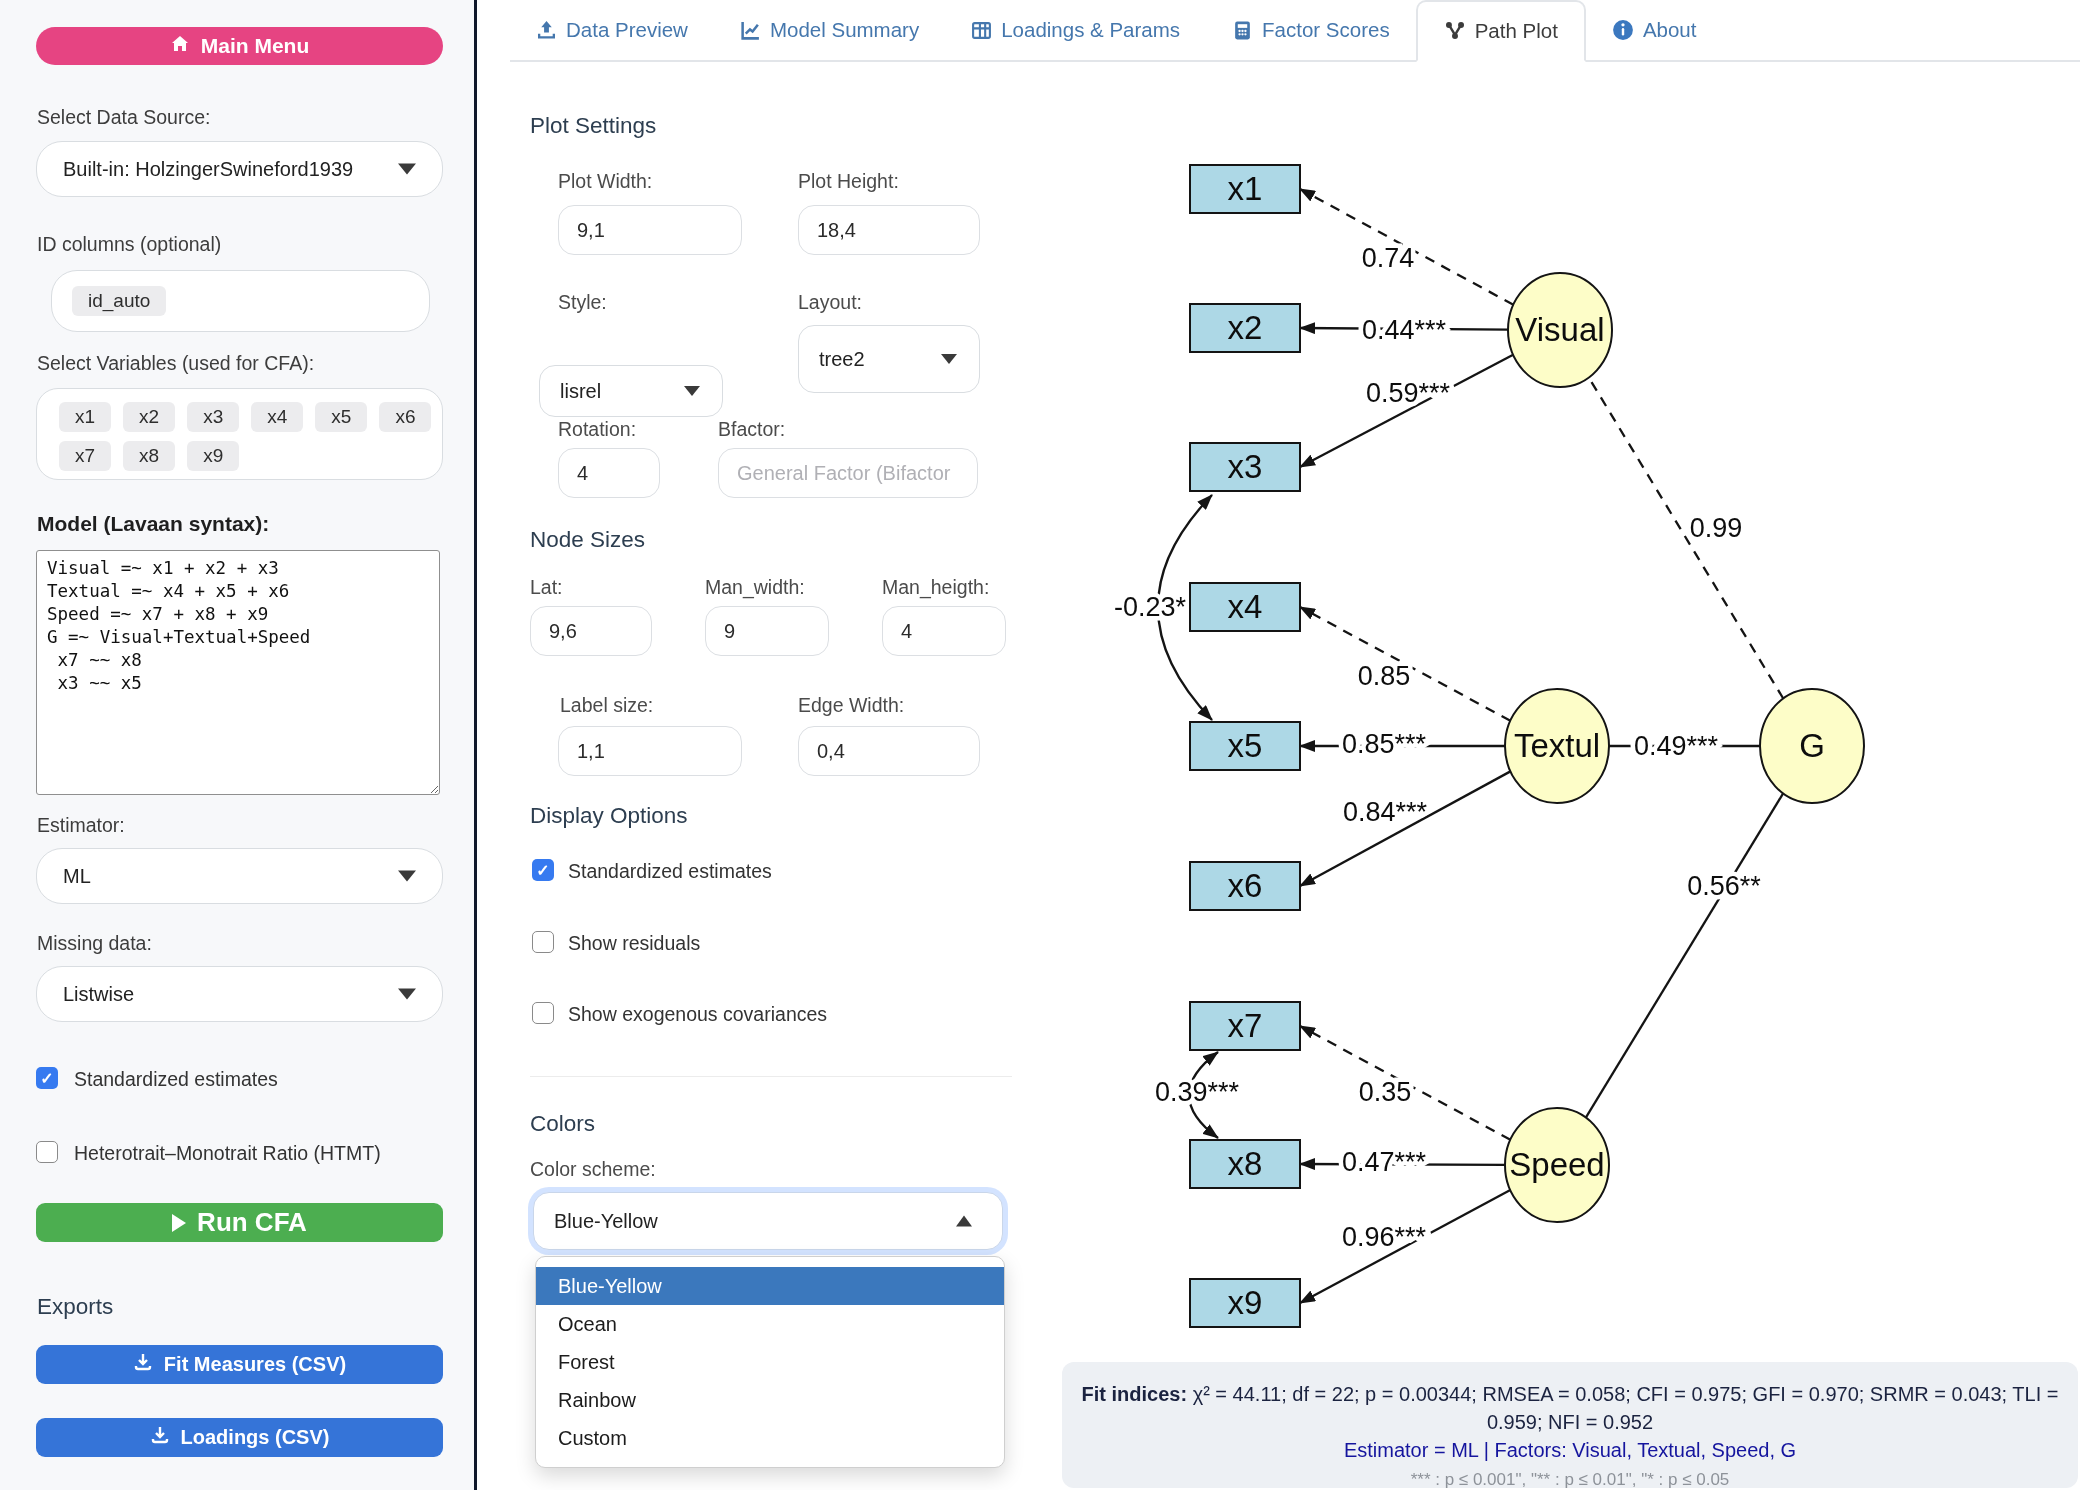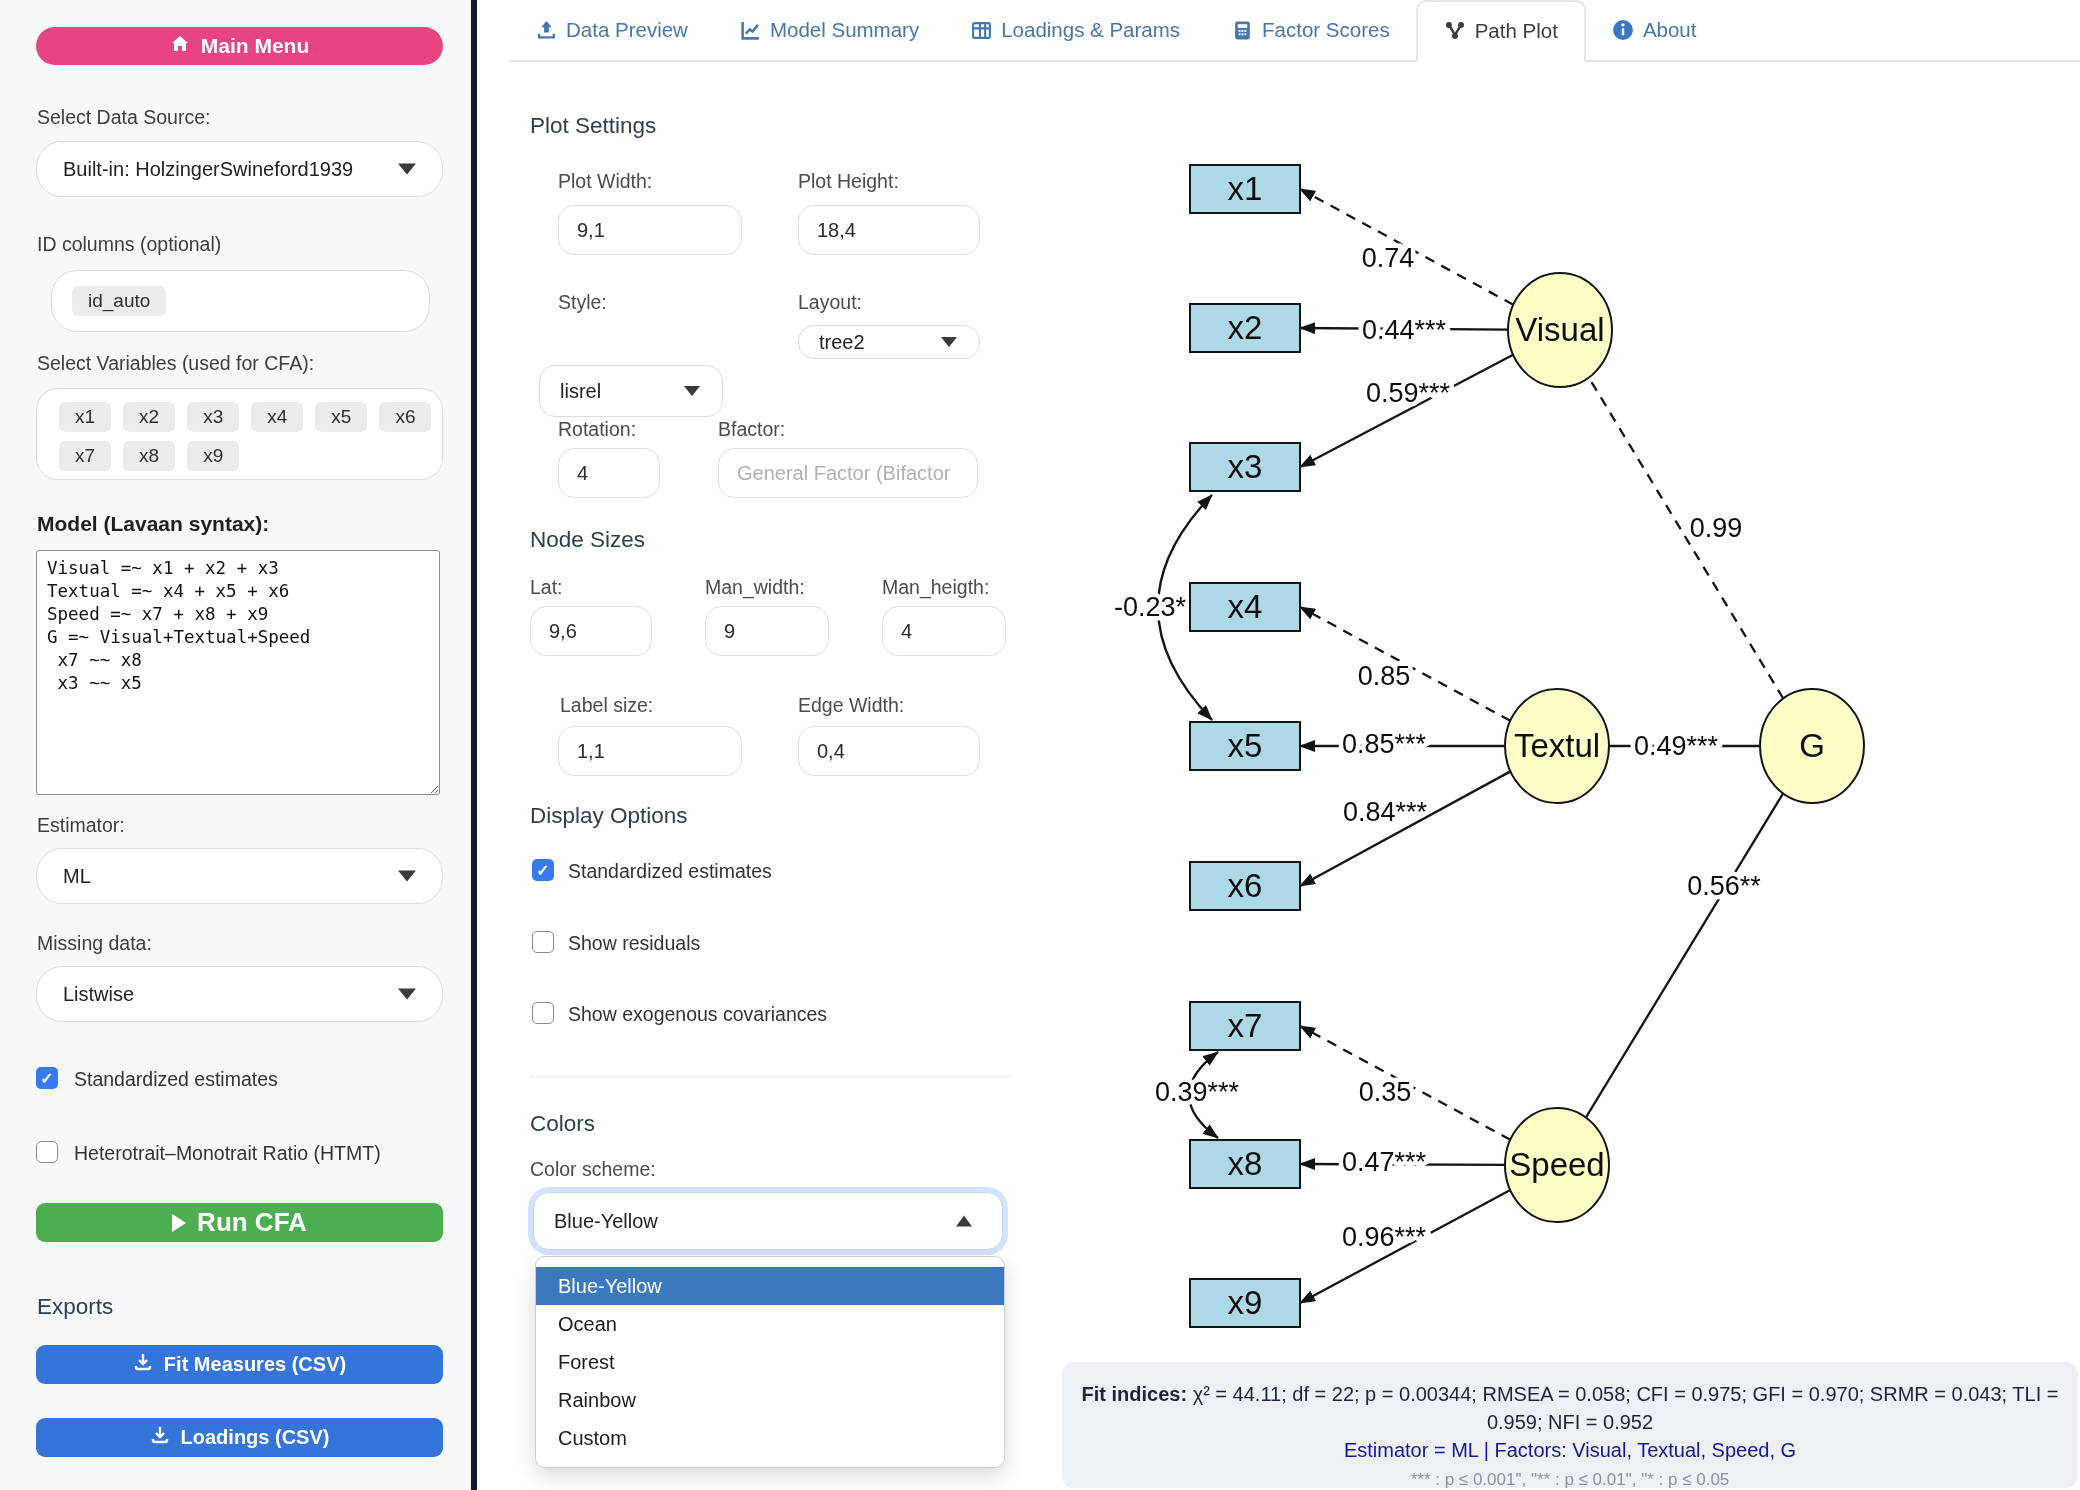--- a/index.html
+++ b/index.html
@@ -2,21 +2,21 @@
 <html><head>
 <meta charset="utf-8">
 <style>
   html,body{margin:0;padding:0;}
   body{
     width:2080px;height:1490px;position:relative;overflow:hidden;
     background:#ffffff;font-family:"Liberation Sans",sans-serif;color:#333;
   }
   .abs{position:absolute;}
   
-  #sidebar{position:absolute;left:0;top:0;width:477px;height:1490px;background:#f7f8fa;border-right:6px solid #0f172a;box-sizing:border-box;}
+  #sidebar{position:absolute;left:0;top:0;width:477px;height:1490px;background:#f7f8fa;border-right:3px solid #0f172a;box-sizing:border-box;}
   .side-label{position:absolute;font-size:19.5px;color:#3d3d3d;}
   .side-label.bold{font-weight:bold;font-size:21px;color:#1f1f1f;}
   .btn{display:flex;align-items:center;justify-content:center;gap:11px;color:#fff;font-weight:bold;cursor:pointer;box-sizing:border-box;}
   #main-menu-btn{left:36px;top:27px;width:407px;height:38px;border-radius:19px;background:#e64482;font-size:21px;}
   #run-cfa-btn{left:36px;top:1203px;width:407px;height:39px;border-radius:9px;background:#4cae50;font-size:26px;}
   .export-btn{width:407px;height:39px;border-radius:9px;background:#3574d8;font-size:20px;}
   #fit-csv-btn{left:36px;top:1345px;}
   #loadings-csv-btn{left:36px;top:1418px;}
   .select{position:absolute;background:#fff;border:1px solid #d9dde1;border-radius:26px;display:flex;align-items:center;box-sizing:border-box;cursor:pointer;}
   .select .sel-text{padding-left:26px;font-size:20px;color:#222;white-space:nowrap;}
@@ -217,21 +217,21 @@
 <input class="tinput" style="left: 558px; top: 205px; width: 184px; height: 50px;" value="9,1">
 <div class="set-label" style="left:798px;top:170px;">Plot Height:</div>
 <input class="tinput" style="left: 798px; top: 205px; width: 182px; height: 50px;" value="18,4">
 
 <div class="set-label" style="left:558px;top:291px;">Style:</div>
 <div class="select mselect" style="left:539px;top:325px;width:184px;height:52px;margin-top:40px;">
   <span class="sel-text">lisrel</span>
   <span class="caret"></span>
 </div>
 <div class="set-label" style="left:798px;top:291px;">Layout:</div>
-<div class="select mselect" style="left:798px;top:325px;width:182px;height:34px;">
+<div class="select mselect" style="left:798px;top:325px;width:182px;height:68px;">
   <span class="sel-text">tree2</span>
   <span class="caret"></span>
 </div>
 
 <div class="set-label" style="left:558px;top:418px;">Rotation:</div>
 <input class="tinput" style="left: 558px; top: 448px; width: 102px; height: 50px;" value="4">
 <div class="set-label" style="left:718px;top:418px;">Bfactor:</div>
 <input class="tinput" style="left: 718px; top: 448px; width: 260px; height: 50px;" placeholder="General Factor (Bifactor">
 
 <div class="section-title" style="left:530px;top:527px;">Node Sizes</div>

